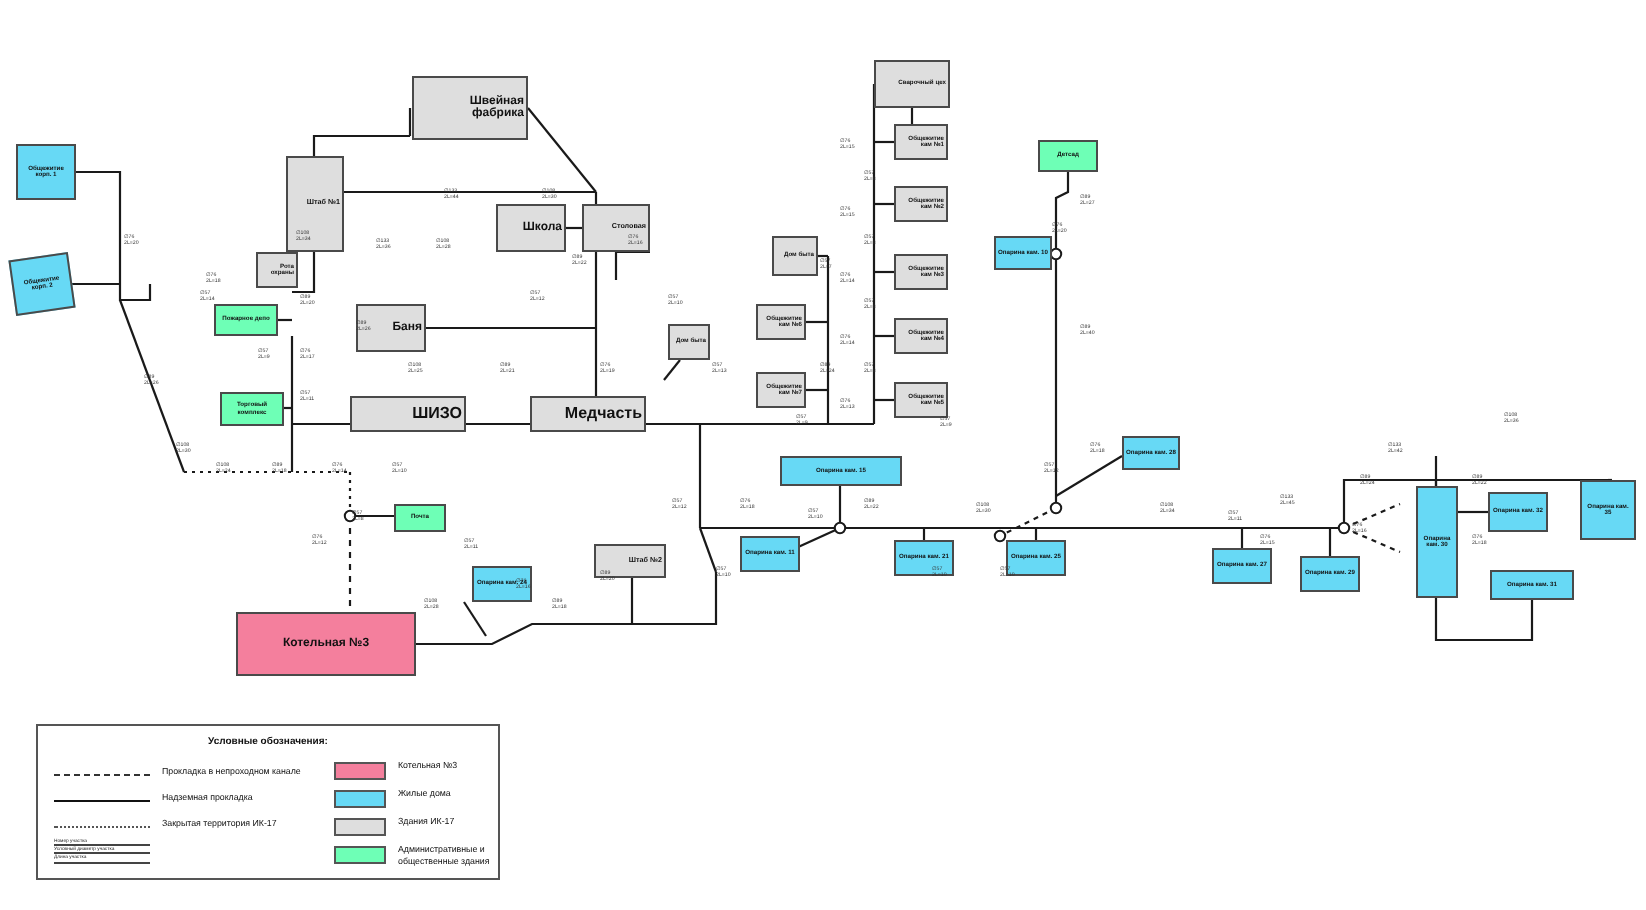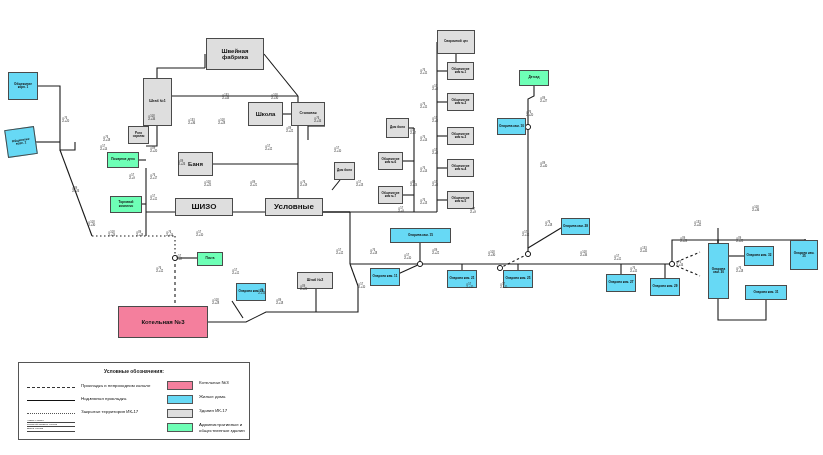--- a/index.html
+++ b/index.html
@@ -2,21 +2,21 @@
 <html><head>
 <meta charset="utf-8">
 <style>
   html,body{margin:0;padding:0;background:#ffffff;}
   body{width:823px;height:455px;position:relative;overflow:hidden;
        font-family:"Liberation Sans","DejaVu Sans",sans-serif;color:#111;}
   #canvas{position:absolute;left:0;top:0;width:823px;height:455px;}
   .node{position:absolute;box-sizing:border-box;border:1px solid #4a4a4a;
         display:flex;align-items:center;justify-content:center;text-align:center;
         line-height:1.05;padding:1px;overflow:hidden;}
-  .n-bld{background:#dedede;}
+  .n-bld{background:#dedede;text-align:right;}
   .n-res{background:#67d9f5;}
   .n-adm{background:#6effb6;}
   .n-boiler{background:#f47f9d;}
   .lbl{display:block;width:100%;}
   .big{font-size:8px;font-weight:700;}
   .med{font-size:6px;font-weight:600;}
   .sml{font-size:3.6px;font-weight:600;}
   .xsml{font-size:3.1px;font-weight:600;}
   .tick{position:absolute;font-size:2.6px;color:#333;white-space:nowrap;
         line-height:1.12;font-family:"Liberation Sans",sans-serif;}
@@ -177,21 +177,21 @@
     <div class="node n-bld" style="left: 248px; top: 102px; width: 35px; height: 24px;">
       <span class="lbl med">Школа</span>
     </div>
     <div class="node n-bld" style="left: 291px; top: 102px; width: 34px; height: 24px;">
       <span class="lbl sml">Столовая</span>
     </div>
     <div class="node n-bld" style="left: 175px; top: 198px; width: 58px; height: 18px;">
       <span class="lbl big">ШИЗО</span>
     </div>
     <div class="node n-bld" style="left: 265px; top: 198px; width: 58px; height: 18px;">
-      <span class="lbl big">Условные</span>
+      <span class="lbl big">Медчаcть</span>
     </div>
     <div class="node n-bld" style="left: 334px; top: 162px; width: 21px; height: 18px;">
       <span class="lbl xsml">Дом быта</span>
     </div>
     <div class="node n-bld" style="left: 437px; top: 30px; width: 38px; height: 24px;">
       <span class="lbl xsml">Сварочный цех</span>
     </div>
     <div class="node n-bld" style="left: 447px; top: 62px; width: 27px; height: 18px;">
       <span class="lbl xsml">Общежитие кам №1</span>
     </div>

